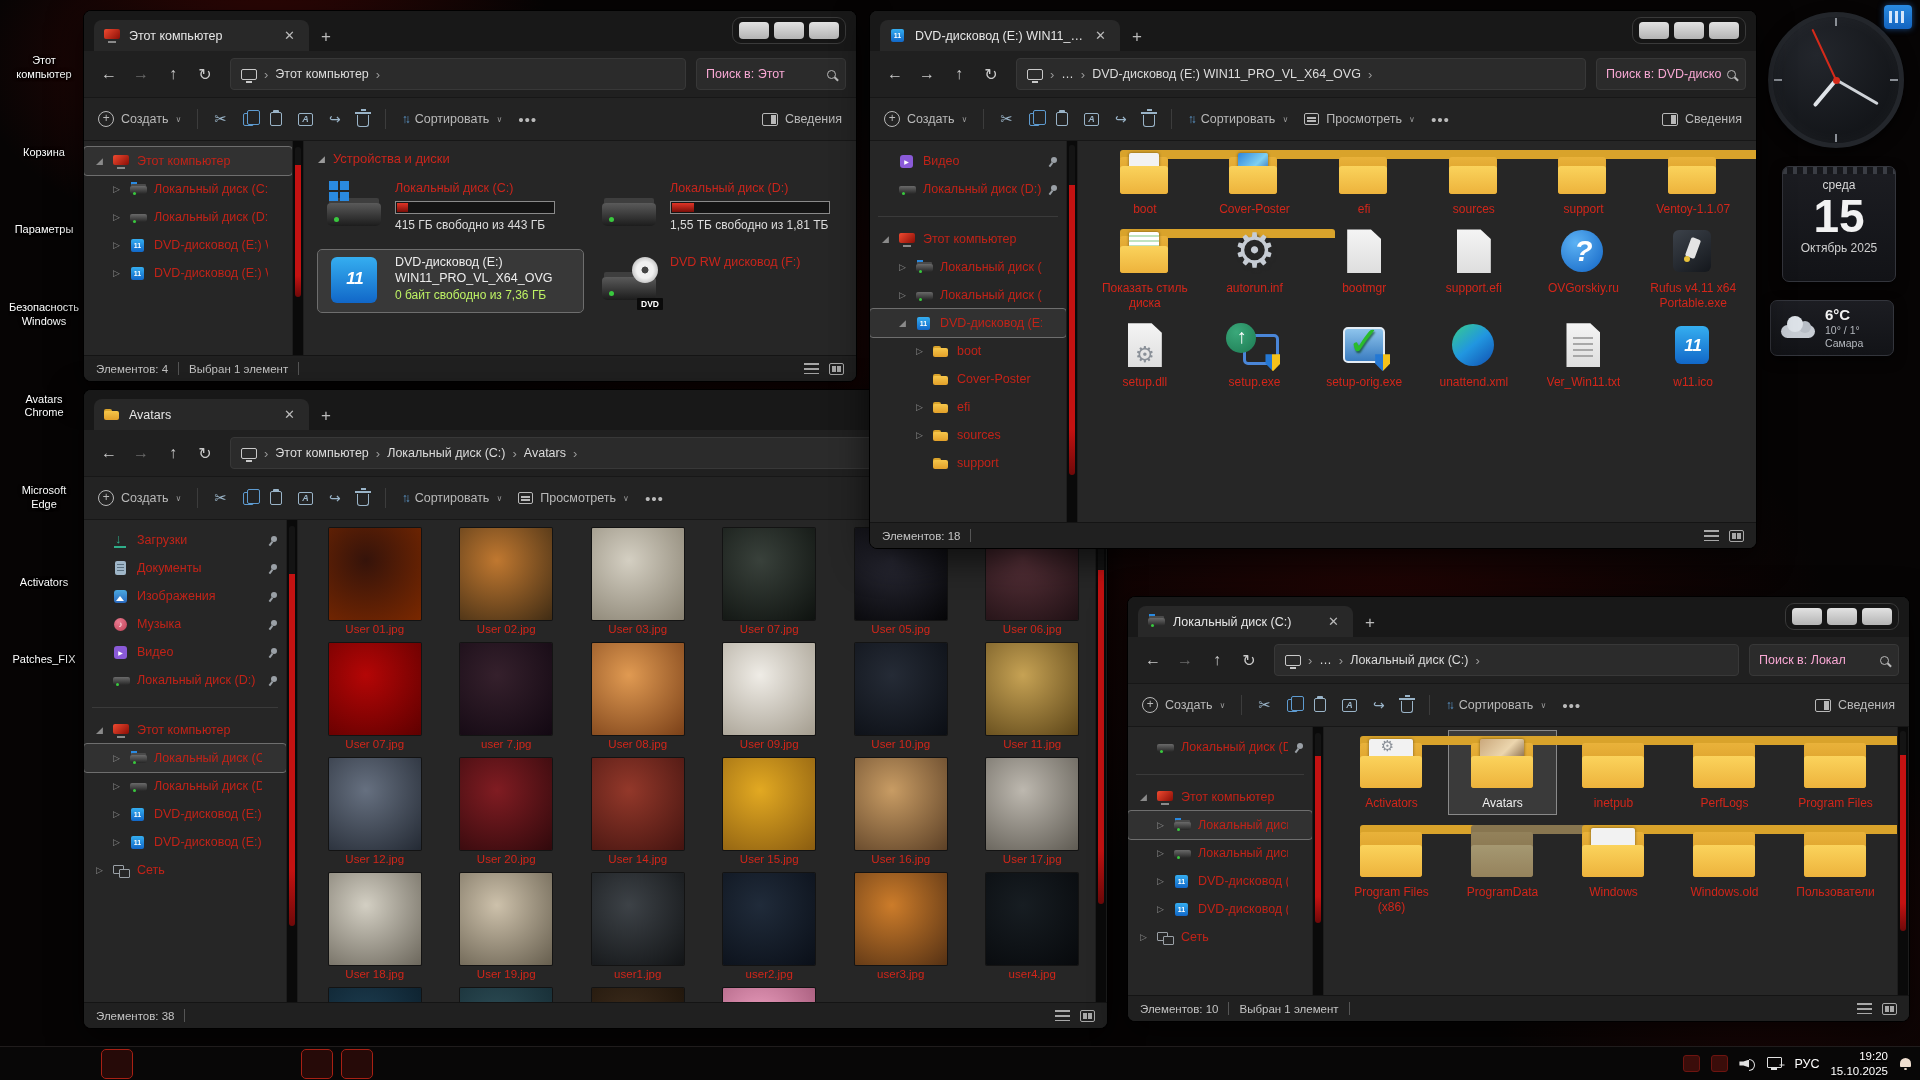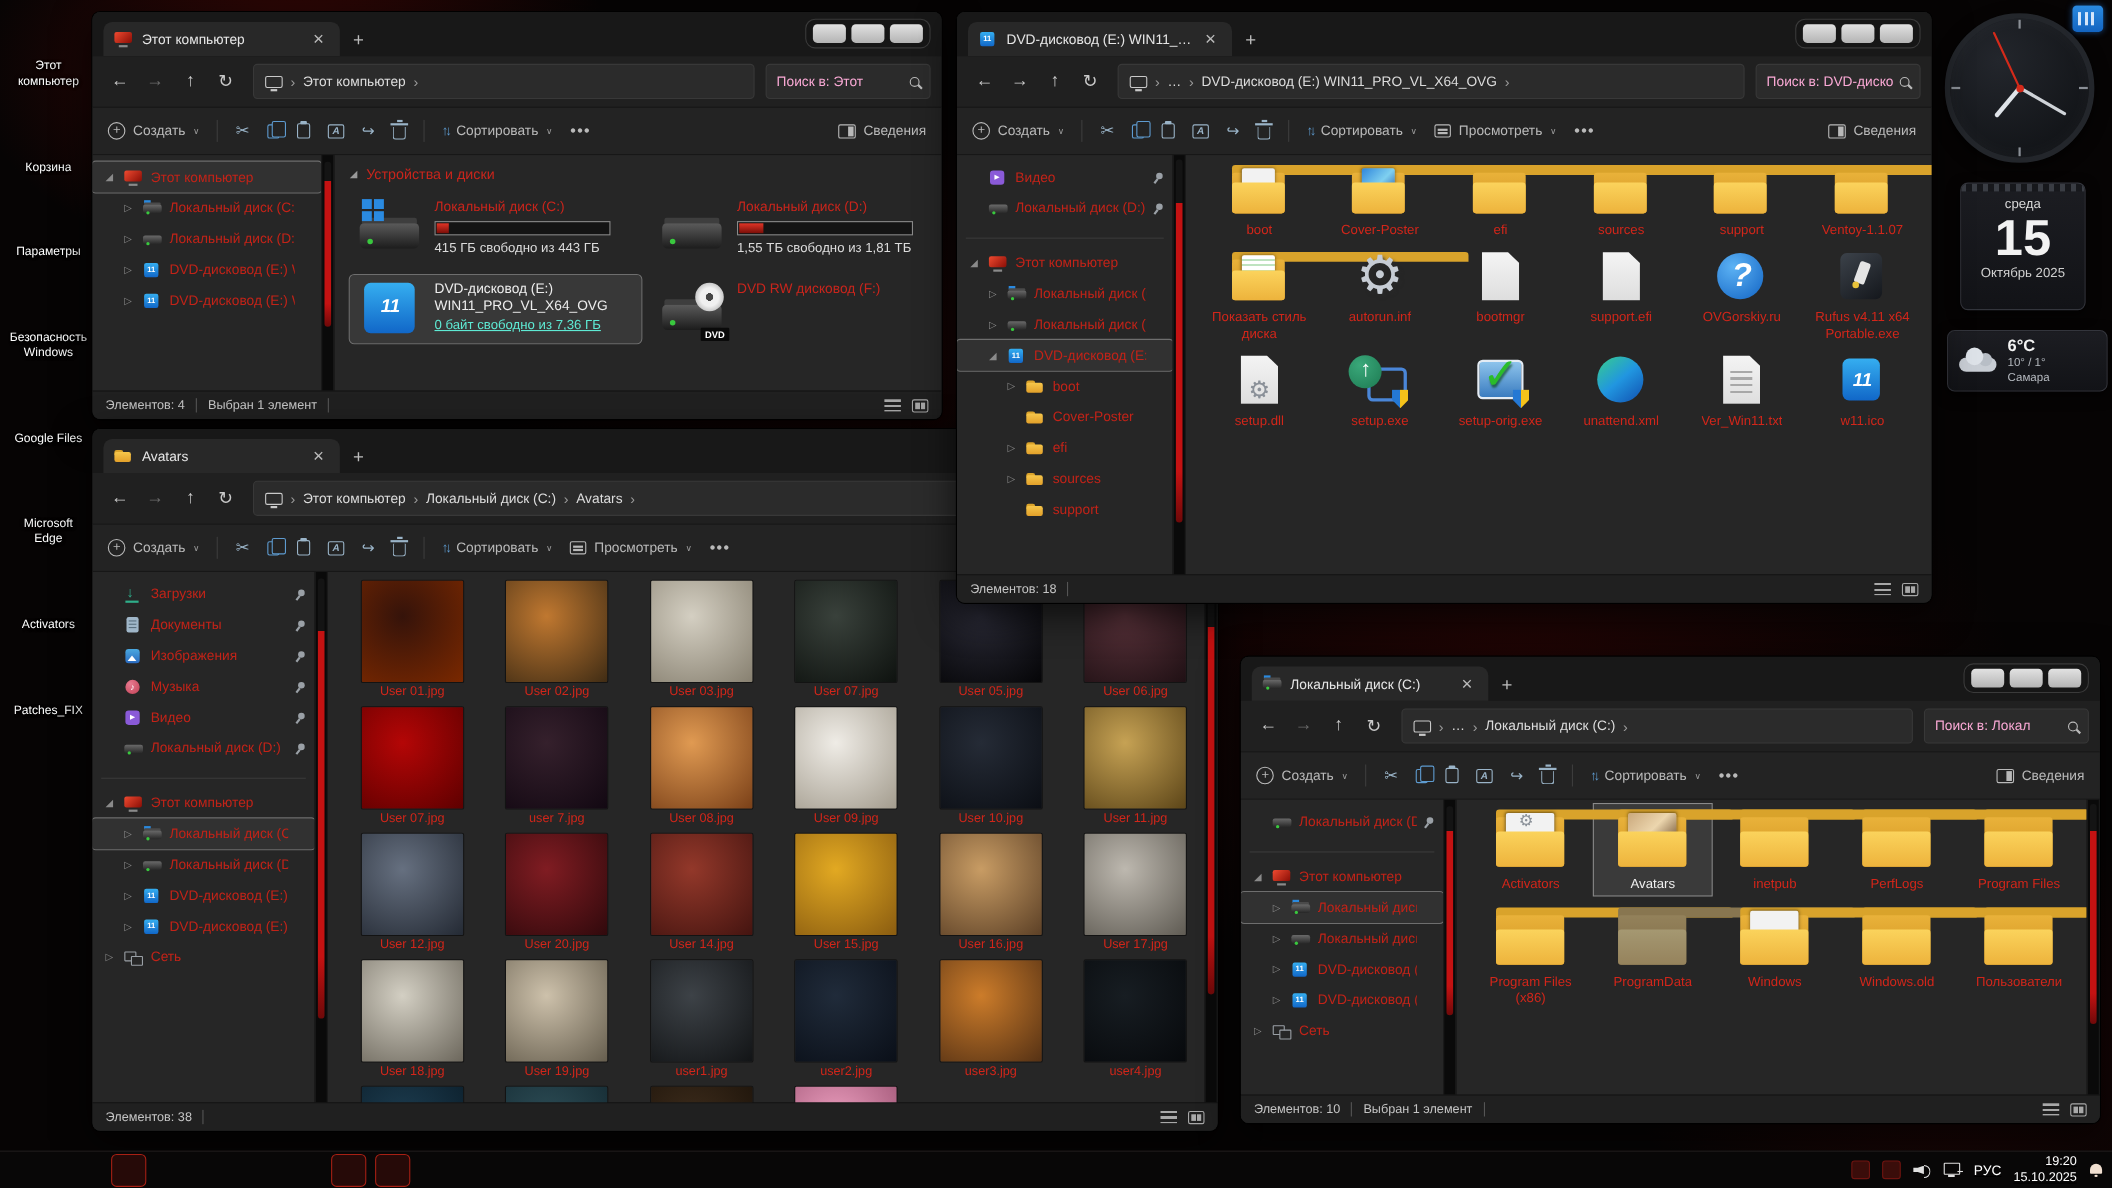--- a/index.html
+++ b/index.html
@@ -200,21 +200,21 @@
   .drives{display:grid;grid-template-columns:265px 265px;gap:12px 10px;}
   .dtile{display:flex;gap:10px;align-items:flex-start;padding:5px 7px;border-radius:4px;position:relative;}
   .dtile.selected{background:#383838;outline:1px solid #6e6e6e;}
   .dname{display:block;color:#c9251c;font-size:12.5px;line-height:1.25;max-width:190px;}
   .dtile.selected .dname{color:#ededed;}
   .dbar{display:none;width:160px;height:13px;border:1px solid #8a8a8a;background:#141414;margin:4px 0;position:relative;}
   .dtile.has-bar .dbar{display:block;}
   .dbar::after{content:'';position:absolute;left:1px;top:1px;bottom:1px;width:var(--used,10%);
       background:linear-gradient(180deg,#e03426,#7a0e08);}
   .dfree{display:block;color:#dcdcdc;font-size:12px;margin-top:2px;}
-  .dtile.selected .dfree{color:#5eead4;text-decoration:underline;}
+  .dtile.selected .dfree{color:#bef264;}
   .dbadge{position:absolute;left:44px;bottom:2px;background:#0a0a0a;color:#fff;font-size:8.5px;
       padding:1px 4px;border-radius:1px;font-weight:bold;display:none;}
   .dtile.has-badge .dbadge{display:block;}
   .filegrid{display:grid;grid-template-columns:repeat(6,1fr);row-gap:12px;column-gap:4px;padding-right:6px;}
   .gitem{display:flex;flex-direction:column;align-items:center;gap:5px;}
   .glabel{color:#d2261a;font-size:12px;text-align:center;line-height:1.2;max-width:100px;
           display:-webkit-box;-webkit-line-clamp:2;-webkit-box-orient:vertical;overflow:hidden;}
   .gitem.selected .glabel{color:#f0f0f0;}
   .foldergrid{display:grid;grid-template-columns:repeat(5,1fr);row-gap:14px;column-gap:4px;padding-right:4px;}
   .foldergrid .gicon{width:72px;height:56px;}
@@ -240,21 +240,21 @@
   .hand.m{width:3px;height:48px;margin:-48px 0 0 -1.5px;background:#cfd3d8;transform:rotate(120deg);}
   .hand.s{width:1.5px;height:56px;margin:-56px 0 0 -0.75px;background:#d42a1a;transform:rotate(335deg);}
   .cdot{position:absolute;left:50%;top:50%;width:7px;height:7px;margin:-3.5px;border-radius:50%;background:#d42a1a;}
   .calw{position:absolute;left:1782px;top:166px;width:114px;height:116px;z-index:1;border-radius:7px;
       background:linear-gradient(180deg,#1c1d22,#121317);border:1px solid #33353c;box-shadow:0 4px 12px rgba(0,0,0,.6);
       display:flex;flex-direction:column;align-items:center;overflow:hidden;}
   .calw::before{content:'';width:100%;height:7px;background:repeating-linear-gradient(90deg,#3a3d44 0 4px,#17181c 4px 10px);}
   .cal-wd{color:#d8d8d8;font-size:12px;margin-top:4px;}
   .cal-day{color:#f2f2f2;font-size:46px;font-weight:bold;line-height:1.05;}
   .cal-my{color:#cfcfcf;font-size:12px;margin-top:1px;}
-  .weatherw{position:absolute;left:1770px;top:300px;width:146px;height:56px;z-index:1;border-radius:7px;
+  .weatherw{position:absolute;left:1770px;top:300px;width:124px;height:56px;z-index:1;border-radius:7px;
       background:linear-gradient(180deg,#1c1d22,#121317);border:1px solid #33353c;display:flex;align-items:center;
       gap:8px;padding:4px 8px;box-shadow:0 4px 12px rgba(0,0,0,.6);}
   .cloud{width:38px;height:24px;position:relative;flex:none;}
   .cloud::before{content:'';position:absolute;left:2px;bottom:2px;width:34px;height:13px;border-radius:8px;background:#c8cdd4;}
   .cloud::after{content:'';position:absolute;left:8px;top:0;width:16px;height:16px;border-radius:50%;background:#dde2e8;
       box-shadow:10px 3px 0 -2px #b8bec6;}
   .wcol{display:flex;flex-direction:column;line-height:1.2;}
   .wtemp{color:#f2f2f2;font-size:15px;font-weight:bold;}
   .wrange,.wcity{color:#b4b8be;font-size:10.5px;}
   .kbind{position:absolute;left:1884px;top:5px;width:28px;height:24px;border-radius:4px;z-index:1;
@@ -302,21 +302,21 @@
       <div class="dsk">
         <span class="dicon i-settings-gear"></span>
         <span class="lbl">Параметры</span>
       </div>
       <div class="dsk">
         <span class="dicon i-defender-shield"></span>
         <span class="lbl">Безопасность Windows</span>
       </div>
       <div class="dsk">
         <span class="dicon i-chrome"></span>
-        <span class="lbl">Google Files</span>
+        <span class="lbl">Avatars Chrome</span>
       </div>
       <div class="dsk">
         <span class="dicon i-edge"></span>
         <span class="lbl">Microsoft Edge</span>
       </div>
       <div class="dsk">
         <span class="dicon i-key"></span>
         <span class="lbl">Activators</span>
       </div>
       <div class="dsk">

